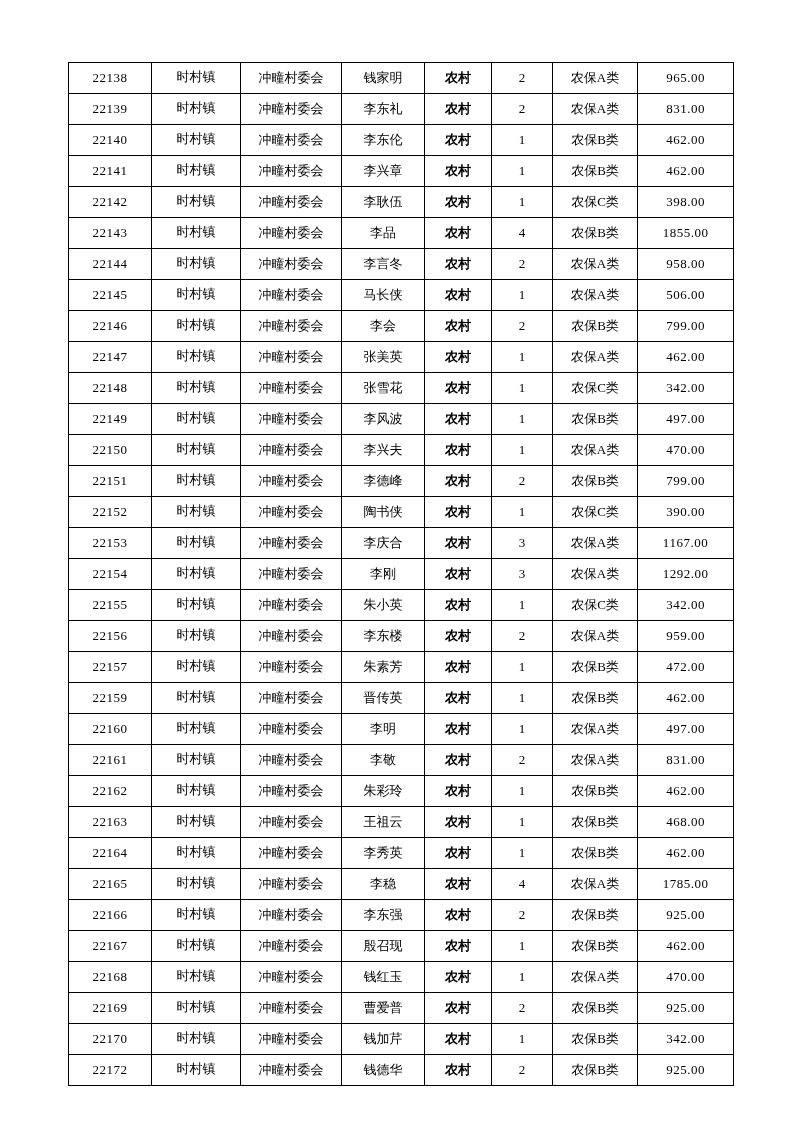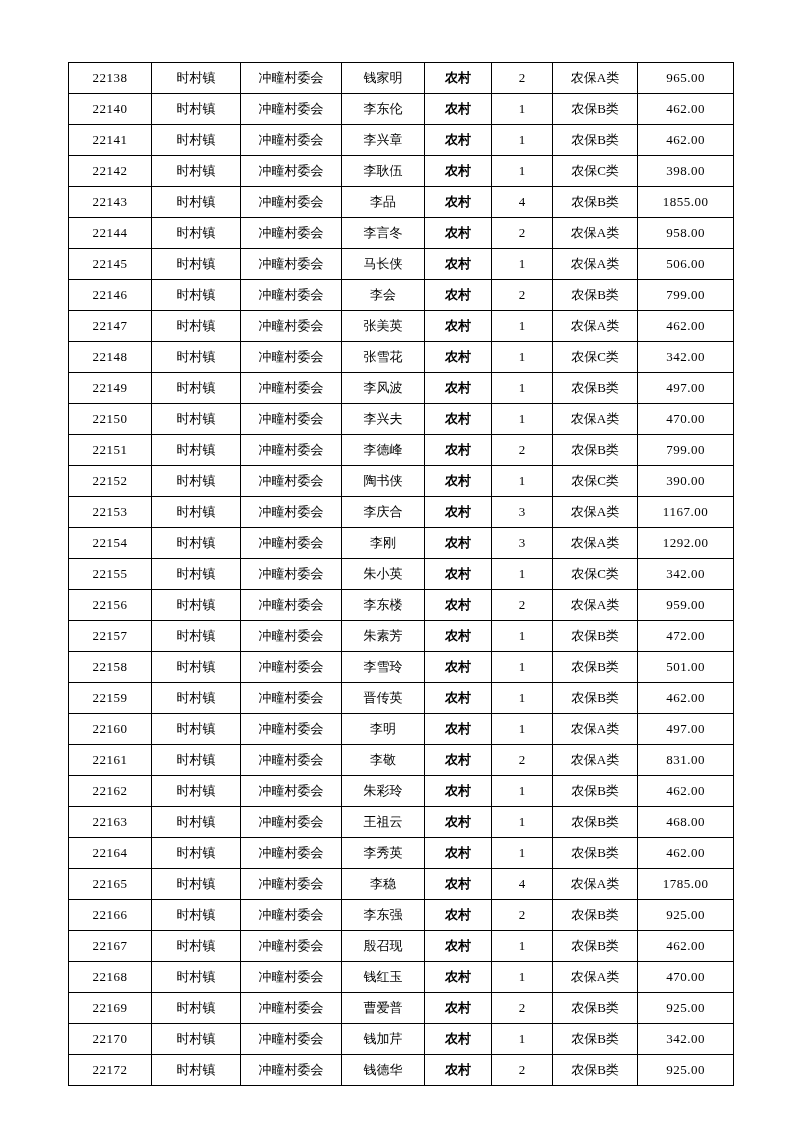--- a/index.html
+++ b/index.html
@@ -38,21 +38,21 @@
     line-height: 1.1;
     padding: 0 2px;
     white-space: nowrap;
     overflow: hidden;
   }
   td.col-id {
     width: 78px;
     font-family: "Liberation Serif", "DejaVu Serif", serif;
     letter-spacing: 0.5px;
   }
-  td.col-town { width: 84px; }
+  td.col-town { width: 84px; font-family: Liberation Mono, monospace; }
   td.col-village { width: 96px; }
   td.col-name { width: 78px; }
   td.col-type { width: 62px; font-weight: bold; }
   td.col-count { width: 56px; }
   td.col-cat { width: 80px; }
   td.col-amount {
     width: 91px;
     letter-spacing: 0.5px;
   }
 </style>
@@ -67,20 +67,30 @@
             <td class="col-id">22138</td>
             <td class="col-town">时村镇</td>
             <td class="col-village">冲疃村委会</td>
             <td class="col-name">钱家明</td>
             <td class="col-type">农村</td>
             <td class="col-count">2</td>
             <td class="col-cat">农保A类</td>
             <td class="col-amount">965.00</td>
           </tr>
           <tr>
+            <td class="col-id">22139</td>
+            <td class="col-town">时村镇</td>
+            <td class="col-village">冲疃村委会</td>
+            <td class="col-name">李东礼</td>
+            <td class="col-type">农村</td>
+            <td class="col-count">2</td>
+            <td class="col-cat">农保A类</td>
+            <td class="col-amount">831.00</td>
+          </tr>
+          <tr>
             <td class="col-id">22140</td>
             <td class="col-town">时村镇</td>
             <td class="col-village">冲疃村委会</td>
             <td class="col-name">李东伦</td>
             <td class="col-type">农村</td>
             <td class="col-count">1</td>
             <td class="col-cat">农保B类</td>
             <td class="col-amount">462.00</td>
           </tr>
           <tr>
@@ -245,30 +255,20 @@
           </tr>
           <tr>
             <td class="col-id">22157</td>
             <td class="col-town">时村镇</td>
             <td class="col-village">冲疃村委会</td>
             <td class="col-name">朱素芳</td>
             <td class="col-type">农村</td>
             <td class="col-count">1</td>
             <td class="col-cat">农保B类</td>
             <td class="col-amount">472.00</td>
-          </tr>
-          <tr>
-            <td class="col-id">22158</td>
-            <td class="col-town">时村镇</td>
-            <td class="col-village">冲疃村委会</td>
-            <td class="col-name">李雪玲</td>
-            <td class="col-type">农村</td>
-            <td class="col-count">1</td>
-            <td class="col-cat">农保B类</td>
-            <td class="col-amount">501.00</td>
           </tr>
           <tr>
             <td class="col-id">22159</td>
             <td class="col-town">时村镇</td>
             <td class="col-village">冲疃村委会</td>
             <td class="col-name">晋传英</td>
             <td class="col-type">农村</td>
             <td class="col-count">1</td>
             <td class="col-cat">农保B类</td>
             <td class="col-amount">462.00</td>

